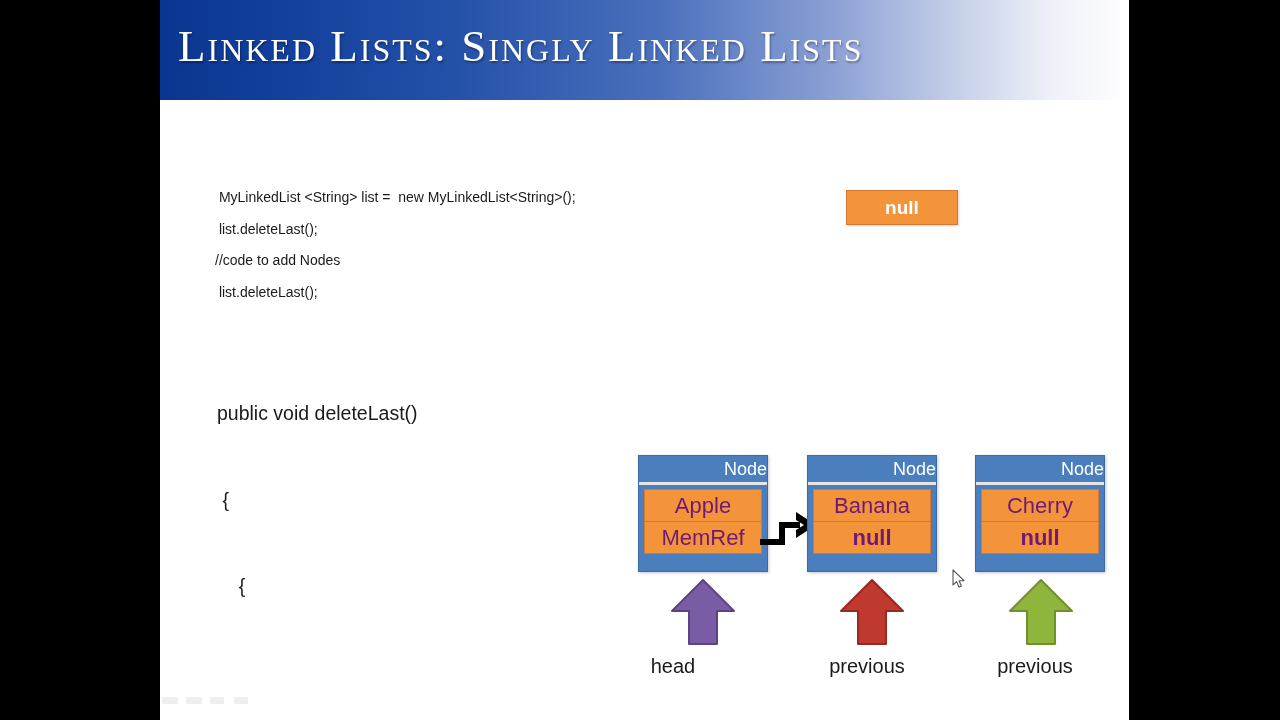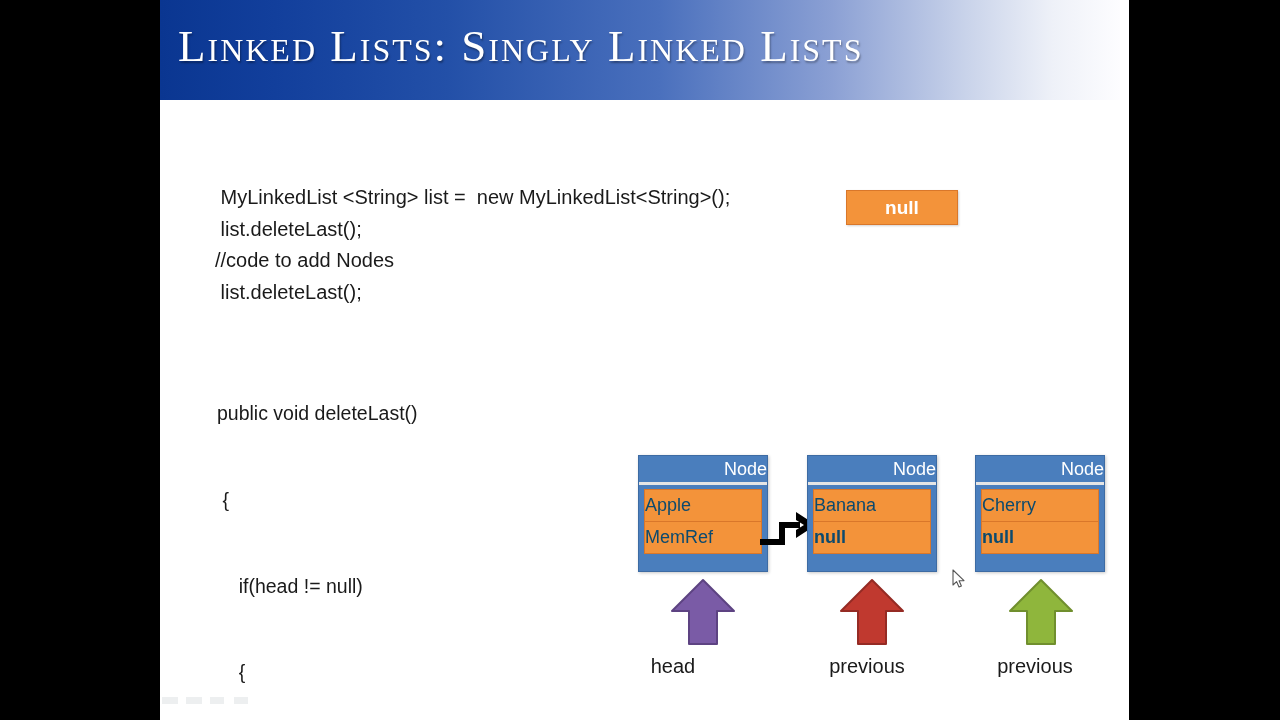--- a/index.html
+++ b/index.html
@@ -77,21 +77,21 @@
     color: #1a1a1a;
     letter-spacing: 0.1px;
     white-space: nowrap;
   }
 
   
   #usage-code {
     position: absolute;
     left: 55px;
     top: 182px;
-    font-size: 20px;
+    font-size: 14px;
     color: #1a1a1a;
     line-height: 31.5px;
     white-space: pre;
   }
 
   
   #method-code {
     position: absolute;
     left: 57px;
     top: 342px;
@@ -141,22 +141,23 @@
     border-bottom: 3px solid #e5e5e5;
   }
   .node-box .cells {
     margin: 4px 5px 5px 5px;
     border: 1px solid #d9772a;
     box-sizing: border-box;
   }
   .node-box .cell {
     height: 31px;
     line-height: 31px;
-    color: #0c4a6e;
-    font-size: 18px;
+    text-align: center;
+    color: #701a75;
+    font-size: 22px;
     background: #f3933a;
   }
   .node-box .cell.divider { border-top: 1px solid #d9772a; }
   .node-box .cell.bold { font-weight: bold; }
 
   #node-1 { left: 478px; }
   #node-2 { left: 647px; }
   #node-3 { left: 815px; }
 
   
@@ -232,21 +233,20 @@
 
 
     <div id="usage-code"> MyLinkedList &lt;String&gt; list =  new MyLinkedList&lt;String&gt;();
  list.deleteLast();
 //code to add Nodes
  list.deleteLast();</div>
 
     <div id="method-code">
       <div class="line">public void deleteLast()</div>
       <div class="line"> {</div>
-      <div class="line">    if(head != null)</div>
       <div class="line">    {</div>
       
       
       
       
       
       
       
       
       

